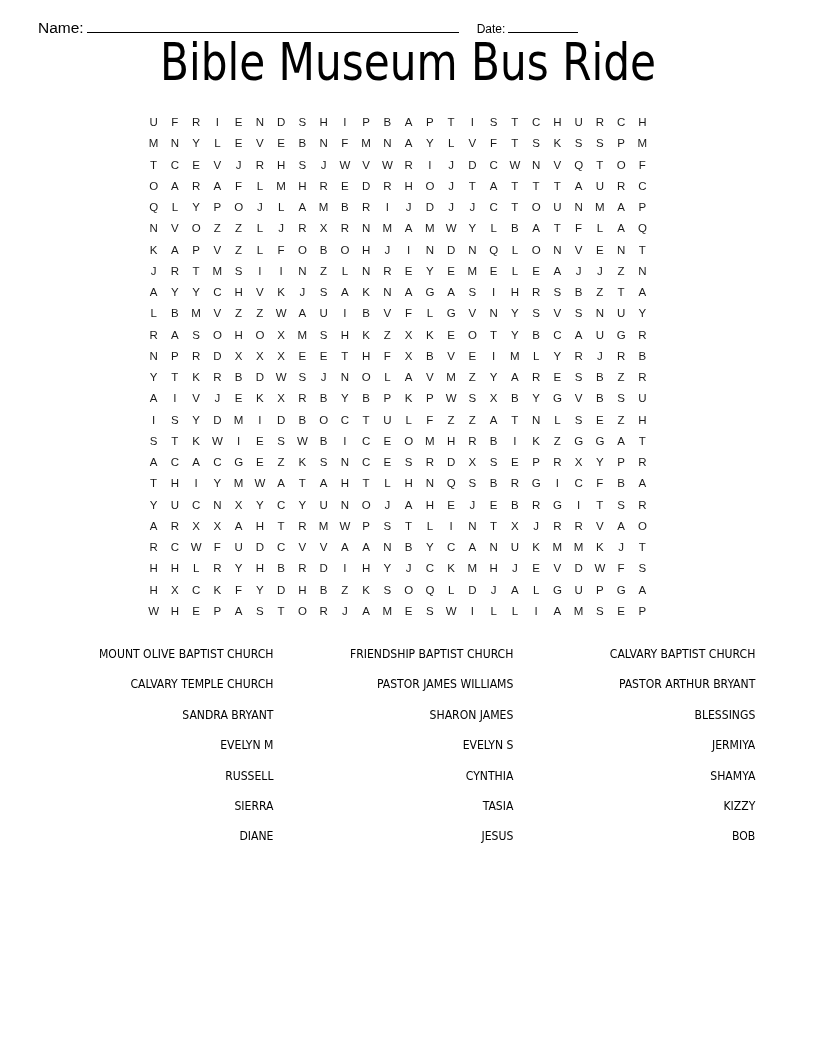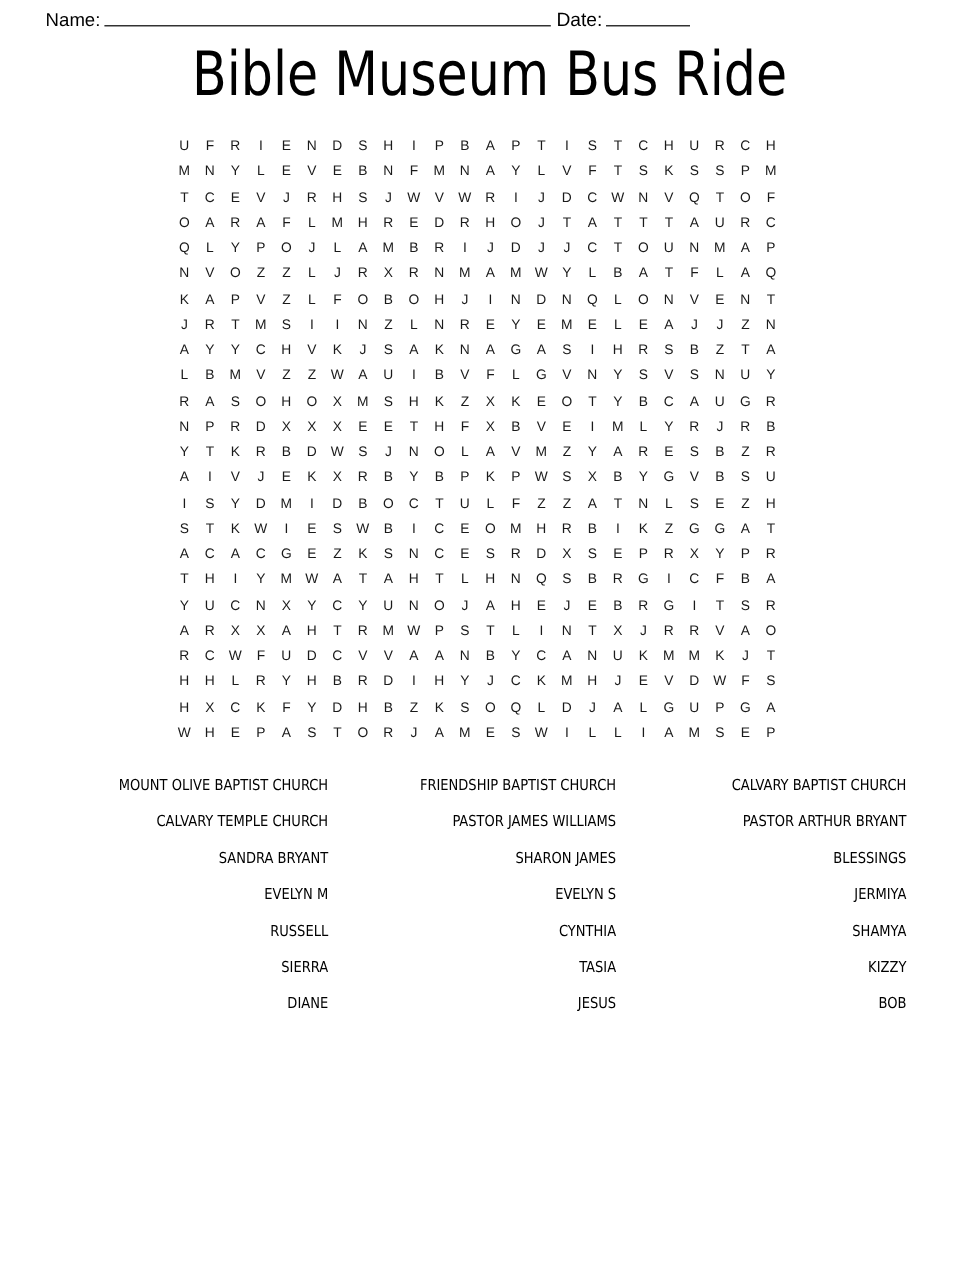--- a/index.html
+++ b/index.html
@@ -18,38 +18,38 @@
 
   
   .header-row {
     position: absolute;
     top: 0px;
     left: 0px;
     width: 816px;
     height: 30px;
     display: flex;
     align-items: baseline;
-    padding-top: 8px;
+    padding-top: 19px;
     box-sizing: border-box;
   }
   .name-label {
     font-size: 15.5px;
     margin-left: 38px;
     white-space: nowrap;
   }
   .name-rule {
     flex: 0 0 auto;
     width: 372px;
     border-bottom: 1px solid #000;
     margin-left: 3px;
     height: 13px;
   }
   .date-label {
-    font-size: 16px;
-    margin-left: 5px;
+    font-size: 12px;
+    margin-left: 18px;
     white-space: nowrap;
   }
   .date-rule {
     flex: 0 0 auto;
     width: 70px;
     border-bottom: 1px solid #000;
     margin-left: 3px;
     height: 13px;
   }
 

